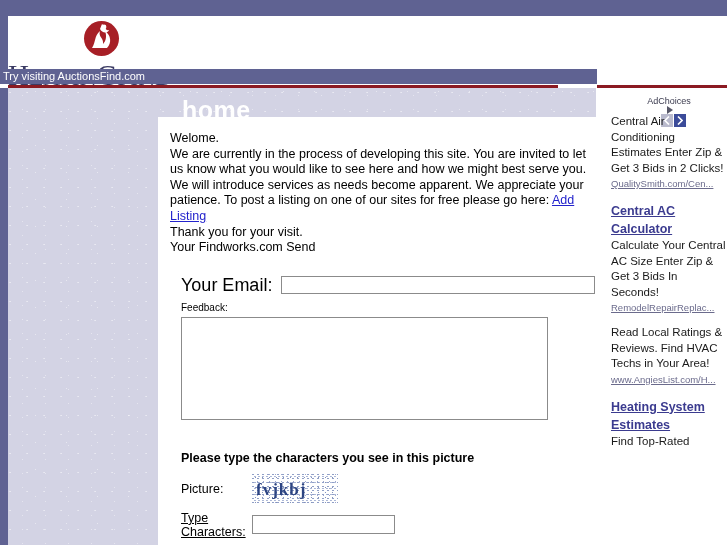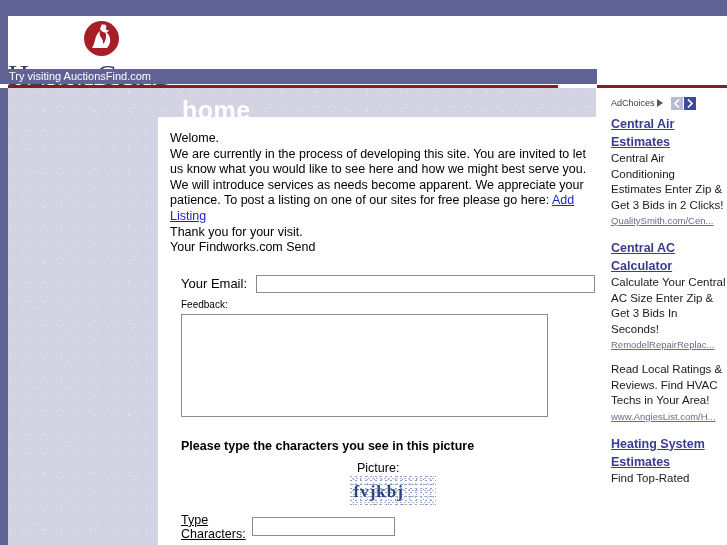--- a/index.html
+++ b/index.html
@@ -79,21 +79,21 @@
 
   
   .tagline-bar {
     position: absolute;
     left: 0; top: 69px;
     width: 597px; height: 15px;
     background: #5f6292;
     color: #ffffff;
     font-size: 11px;
     line-height: 15px;
-    padding-left: 8px;
+    padding-left: 2px;
     white-space: nowrap;
     border-left: 8px solid #5f6292;
   }
   .tagline-bar span { position: relative; left: -7px; }
 
   
   .red-rule-left {
     position: absolute;
     left: 8px; top: 85px;
     width: 550px; height: 3px;
@@ -177,21 +177,21 @@
 
   
   .form-area { margin-top: 19px; }
 
   .row-email {
     display: flex;
     align-items: center;
     margin-left: 11px;
   }
   .row-email .lbl {
-    font-size: 13px;
+    font-size: 18px;
     color: #000;
     white-space: nowrap;
     margin-right: 9px;
     text-align: center;
   }
   .row-email input {
     width: 345px;
     height: 18px;
     border: 1px solid #8b8b8b;
     background: #fff;
@@ -217,28 +217,27 @@
     font-size: 12px;
     padding: 3px;
     outline: none;
     display: block;
   }
 
   .captcha-head {
     font-size: 12.5px;
     font-weight: bold;
     color: #000;
-    margin: 22px 0 8px 11px;
+    margin: 31px 0 8px 11px;
   }
 
   .row-picture {
     display: flex;
     align-items: center;
     margin-left: 11px;
-    flex-direction: column;
   }
   .row-picture .lbl {
     font-size: 12.5px;
     color: #000;
     width: 62px;
     flex: none;
   }
   .captcha-img {
     position: relative;
     width: 86px; height: 33px;
@@ -313,20 +312,21 @@
     width: 116px;
     height: 449px;
     background: #ffffff;
     overflow: hidden;
   }
   .adchoices-row {
     display: flex;
     align-items: center;
     height: 14px;
     margin-bottom: 4px;
+    flex-direction: column;
   }
   .adchoices-label {
     font-size: 9px;
     color: #3a3a4e;
     white-space: nowrap;
   }
   .adchoices-tri {
     margin-left: 2px;
     width: 0; height: 0;
     border-top: 4px solid transparent;
@@ -463,21 +463,20 @@
         </span>
         <span class="arrow-btn arrow-next">
           <svg width="6" height="9" viewBox="0 0 6 9" aria-hidden="true">
               <path d="M1 0.5 L5 4.5 L1 8.5" fill="none" stroke="#ffffff" stroke-width="1.6"></path>
             </svg>
         </span>
       </span>
     </div>
 
     <div class="ad-unit">
-      <div><a class="ad-title" href="#">Central Air Estimates</a></div>
       <div class="ad-desc">Central Air Conditioning Estimates Enter Zip &amp; Get 3 Bids in 2 Clicks!</div>
       <div class="ad-url">QualitySmith.com/Cen...</div>
     </div>
 
     <div class="ad-unit">
       <div><a class="ad-title" href="#">Central AC Calculator</a></div>
       <div class="ad-desc">Calculate Your Central AC Size Enter Zip &amp; Get 3 Bids In Seconds!</div>
       <div class="ad-url">RemodelRepairReplac...</div>
     </div>
 

